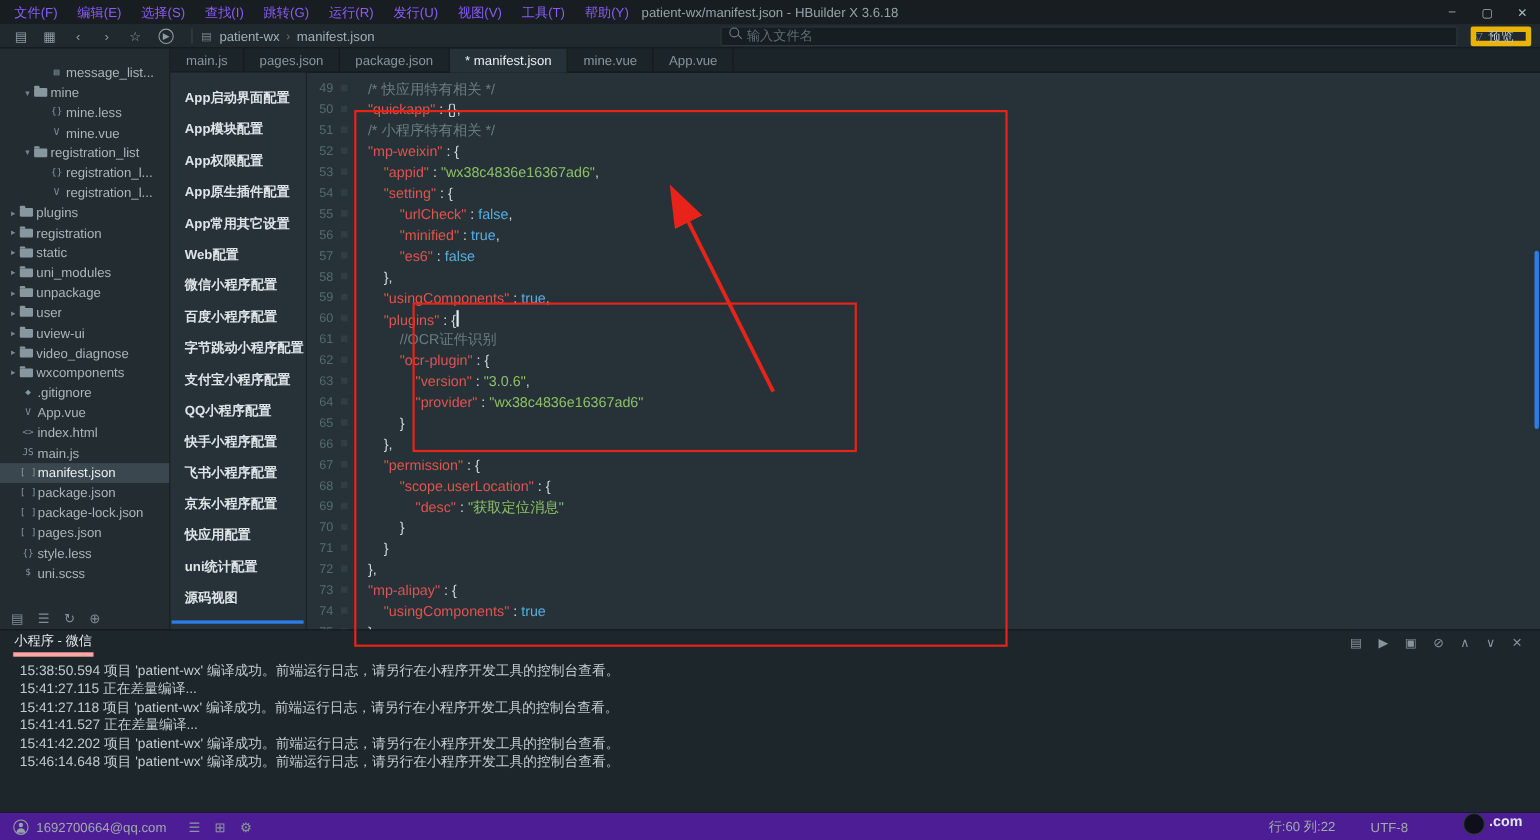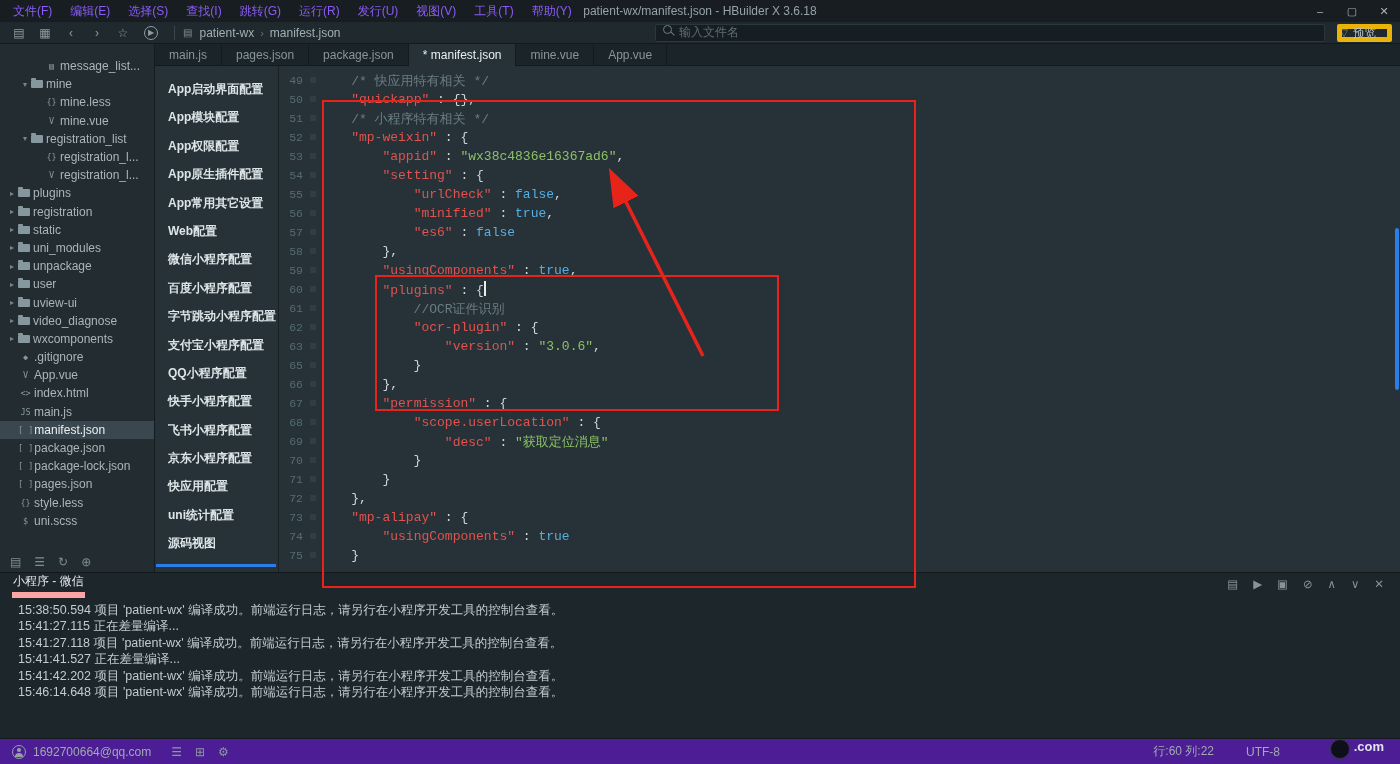--- a/index.html
+++ b/index.html
@@ -50,39 +50,39 @@
   .tree-label{overflow:hidden;text-overflow:ellipsis}
   .sidebar-bottom{position:absolute;left:0;bottom:3px;display:flex;gap:13px;padding-left:10px}
   .sb-bicon{color:#7f8d92;font-size:12px}
 
   
   .config-panel{position:absolute;left:155px;top:66px;width:124px;height:506px;background:#263238;border-right:1px solid #1a2125;padding-top:9px;overflow:hidden;z-index:4}
   .cfg-item{height:28.4px;line-height:28.4px;font-size:12px;font-weight:700;color:#dde5e8;padding-left:13px;white-space:nowrap;cursor:default}
   .cfg-scrollbar{position:absolute;left:156px;top:564px;width:120px;height:3px;z-index:6}
 
   
-  .editor{position:absolute;left:280px;top:66px;width:1120px;height:506px;background:#263238;overflow:hidden;font-family:Liberation Mono, monospace;font-size:13px;z-index:3}
+  .editor{position:absolute;left:280px;top:66px;width:1120px;height:506px;background:#263238;overflow:hidden;font-family:Liberation Sans, sans-serif;font-size:13px;z-index:3}
   .code-lines{padding-top:5px}
   .code-row{height:19px;display:flex;align-items:center}
   .lnum{flex:0 0 26px;text-align:right;color:#566b70;font-size:11.5px;padding-right:3px}
   .fold{flex:0 0 14px;position:relative;height:100%}
   .fold::before{content:'';position:absolute;left:4px;top:6px;width:6px;height:6px;background:#2f3d44}
   .code{white-space:pre;color:#ccd6d9}
   .code .cm{color:#6b7c82}
   .code .key{color:#e0534e}
   .code .str{color:#8cc166}
   .code .bool{color:#56aee2}
   .code .pun,.code .pln{color:#ccd6d9}
   .caret{display:inline-block;width:2px;height:15px;background:#e6edef;vertical-align:-2px}
   .editor-scrollbar{position:absolute;right:1px;top:162px;width:4px;height:162px;border-radius:2px;z-index:6}
 
   
   .console{position:absolute;left:0;top:572px;width:100%;height:166px;background:#1d262a;border-top:1px solid #12181b;z-index:2}
   .console-header{height:22px;display:flex;align-items:center;padding:0 12px}
-  .console-tab{color:#e2eaec;font-size:12px;padding:2px 1px 2px;border-bottom:6px solid #fca5a5;cursor:default}
+  .console-tab{color:#e2eaec;font-size:12px;padding:2px 1px 2px;border-bottom:4px solid #fca5a5;cursor:default}
   .console-icons{margin-left:auto;display:flex;gap:15px;padding-right:4px}
   .con-icon{color:#87959a;font-size:11.5px;cursor:default}
   .console-log{padding:7px 0 0 18px;font-size:12.5px;color:#c2ccd0}
   .log-line{white-space:nowrap;height:16.4px;line-height:16.4px}
 
   
   .statusbar{position:absolute;left:0;top:738px;width:100%;height:26px;background:#4c1d95;border-top:1px solid #141a1d;display:flex;align-items:center;padding:0 12px;font-size:12px;color:#9fabae;z-index:2}
   .account{display:flex;align-items:center;gap:7px}
   .user-icon{width:14px;height:14px;border:1px solid #95a2a6;border-radius:50%;position:relative}
   .user-icon::before{content:'';position:absolute;top:2px;left:4px;width:4px;height:4px;border-radius:50%;background:#95a2a6}
@@ -394,20 +394,25 @@
           <span class="lnum">62</span>
           <span class="fold"></span>
           <span class="code"><span class="pln">            </span><span class="key">"ocr-plugin"</span><span class="pun"> : {</span></span>
         </div>
         <div class="code-row">
           <span class="lnum">63</span>
           <span class="fold"></span>
           <span class="code"><span class="pln">                </span><span class="key">"version"</span><span class="pun"> : </span><span class="str">"3.0.6"</span><span class="pun">,</span></span>
         </div>
         <div class="code-row">
+          <span class="lnum">64</span>
+          <span class="fold"></span>
+          <span class="code"><span class="pln">                </span><span class="key">"provider"</span><span class="pun"> : </span><span class="str">"wx38c4836e16367ad6"</span></span>
+        </div>
+        <div class="code-row">
           <span class="lnum">65</span>
           <span class="fold"></span>
           <span class="code"><span class="pun">            }</span></span>
         </div>
         <div class="code-row">
           <span class="lnum">66</span>
           <span class="fold"></span>
           <span class="code"><span class="pun">        },</span></span>
         </div>
         <div class="code-row">

